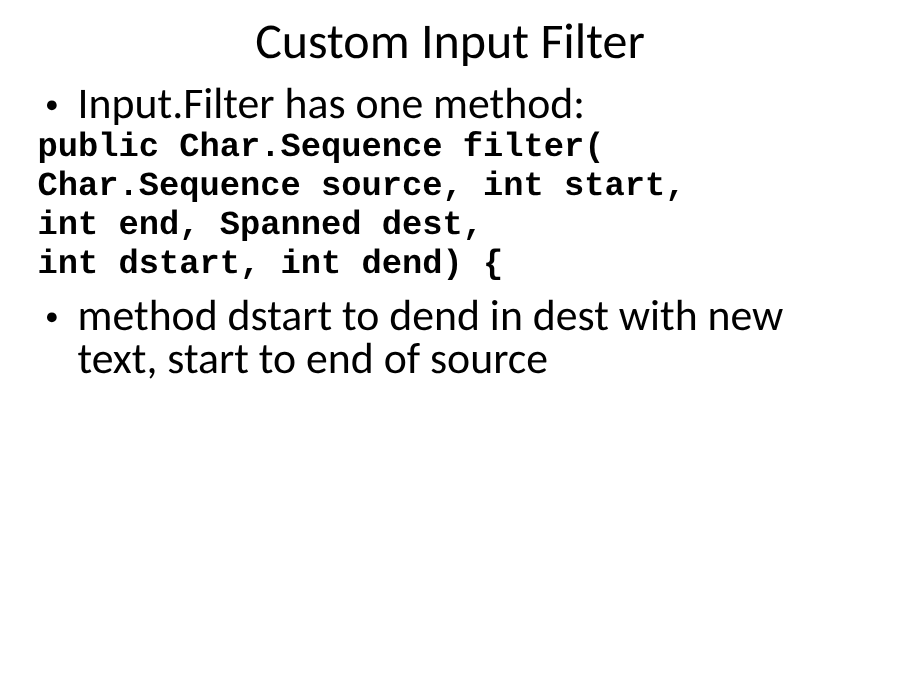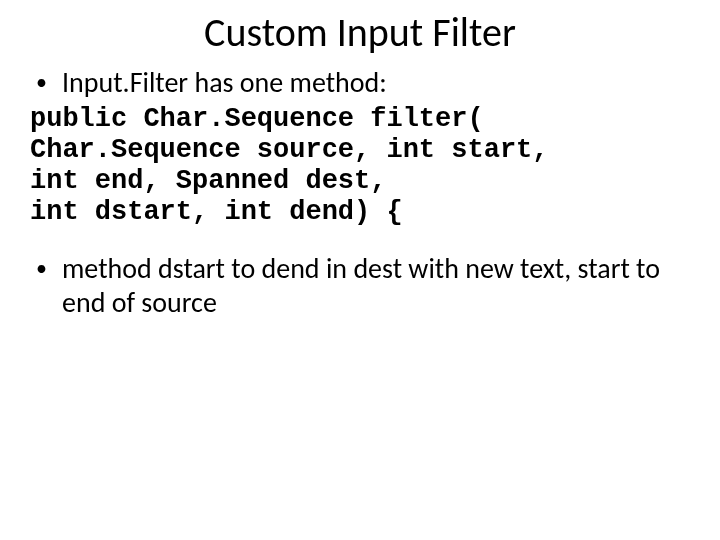--- a/index.html
+++ b/index.html
@@ -40,31 +40,31 @@
     margin-bottom: 4px;
   }
   .bullet-dot {
     width: 26px;
     flex: 0 0 26px;
     font-size: 22px;
     line-height: 34px;
     padding-left: 6px;
   }
   .bullet-text {
-    font-size: 28px;
+    font-size: 35px;
     line-height: 34px;
   }
   .code-block {
     font-family: "Courier New", Courier, monospace;
     font-weight: bold;
     font-size: 27px;
     line-height: 31px;
     white-space: pre;
     margin-top: 2px;
-    margin-bottom: 24px;
+    margin-bottom: 8px;
   }
 </style>
 </head>
 <body>
 
 <div class="slide">
 
   <div class="title">Custom Input Filter</div>
 
   <div class="body">

